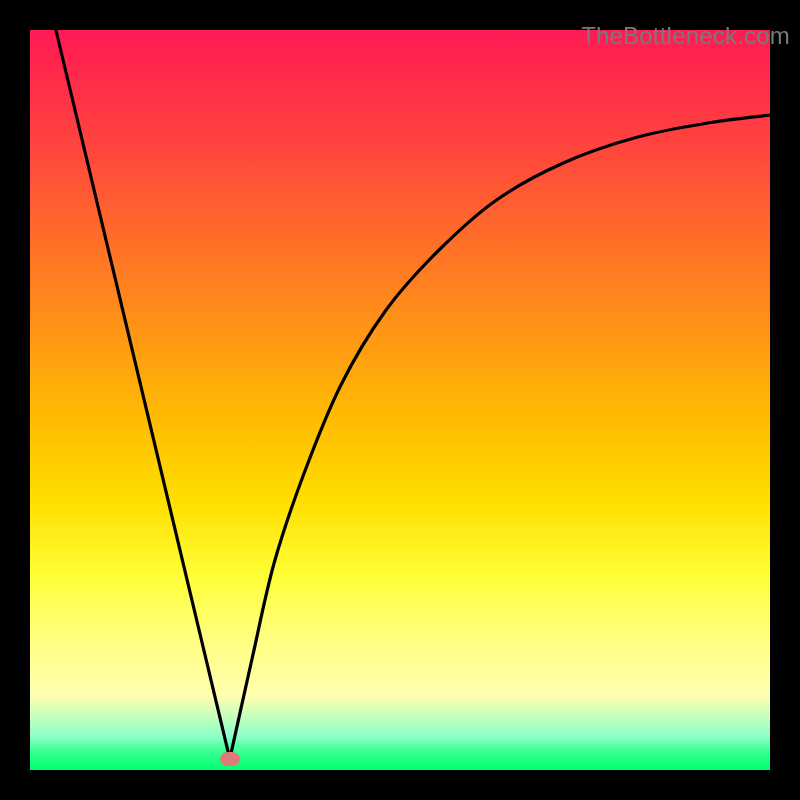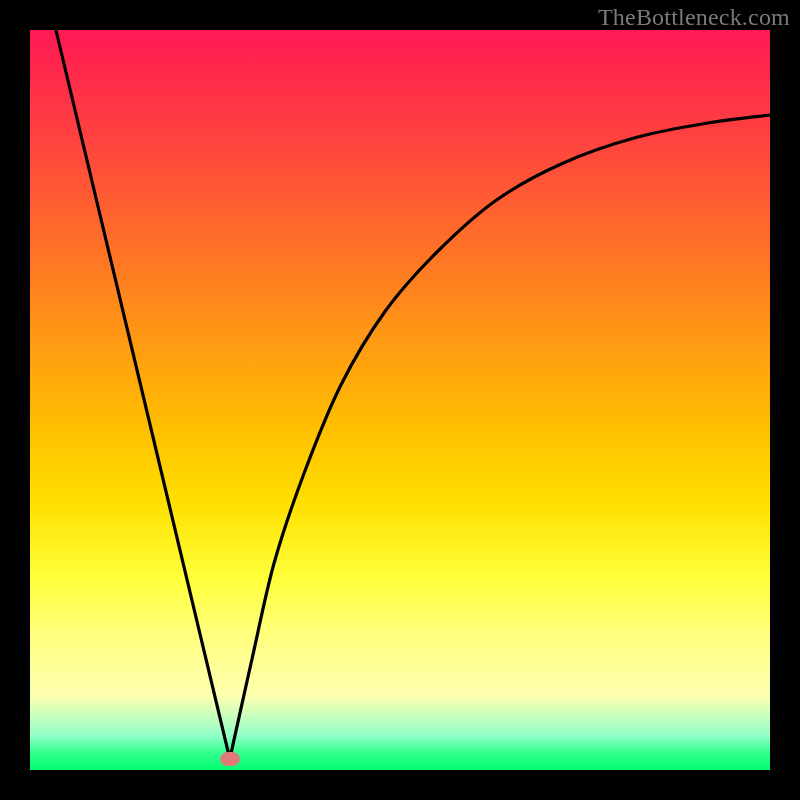--- a/index.html
+++ b/index.html
@@ -30,28 +30,27 @@
       #ffff3a 74%,
       #ffff80 82%,
       #ffffb0 90%,
       #8dffc9 95.5%,
       #38ff90 97.5%,
       #00ff70 100%
     );
   }
   .watermark {
     position: absolute;
-    top: 4px;
+    top: 22px;
     right: 10px;
     color: #7a7a7a;
     font-size: 24px;
     font-weight: 500;
     letter-spacing: 0.2px;
     user-select: none;
-    font-family: Liberation Serif, serif;
   }
   svg.curve {
     position: absolute;
     left: 0;
     top: 0;
     width: 740px;
     height: 740px;
   }
   .marker {
     position: absolute;

